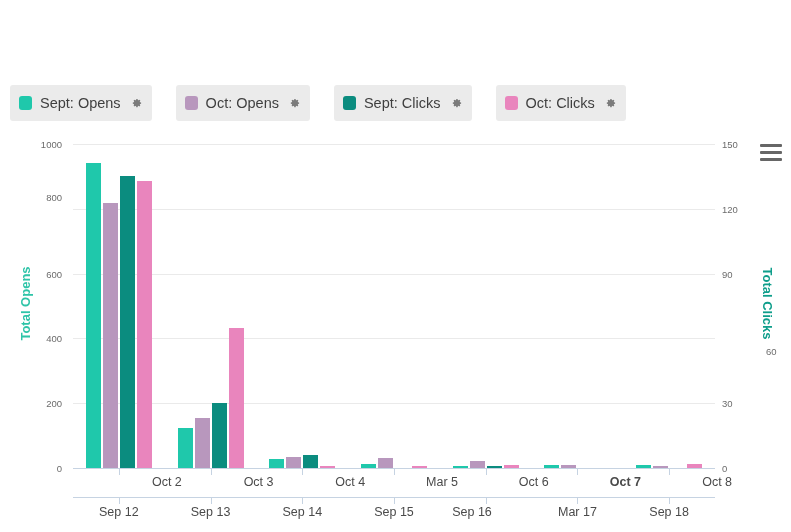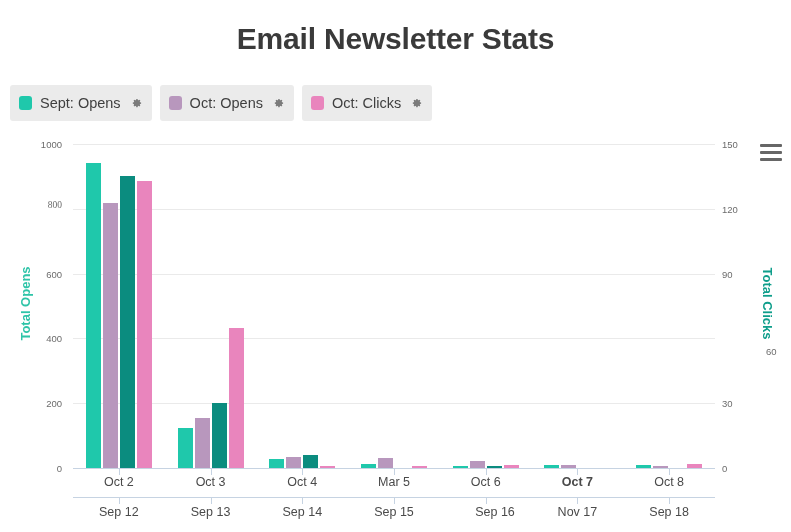--- a/index.html
+++ b/index.html
@@ -21,21 +21,21 @@
     font-weight: bold;
     color: #3a3a3a;
     letter-spacing: -0.2px;
   }
 
   
   .legend {
     position: absolute;
     top: 85px; left: 10px;
     display: flex;
-    gap: 8px;
+    gap: 24px;
   }
   .legend-item {
     display: flex;
     align-items: center;
     background: #ebebeb;
     border-radius: 3px;
     padding: 6px 9px 6px 9px;
     height: 36px;
     cursor: pointer;
   }
@@ -152,52 +152,61 @@
   .xaxis-2 { bottom: 34px; }
 
   .xlabel {
     position: absolute;
     font-size: 12.5px;
     color: #4a4a4a;
     text-align: center;
     transform: translateX(-50%);
     white-space: nowrap;
   }
-  .xlabel-top { bottom: 43px; }
+  .xlabel-top { bottom: 43px; margin-left: 48px; }
   .xlabel-bot { bottom: 13px; }
 
   .xtick {
     position: absolute;
     width: 1px;
     background: #c6d3e2;
   }
   .xtick-top { bottom: 57px; height: 6px; }
   .xtick-bot { bottom: 28px; height: 6px; }
 </style>
 </head>
 <body>
 
 <div class="page">
 
-  <div class="chart-title">Email Newsletter Stats</div>
 
   <div class="legend" id="legend">
       <div class="legend-item">
         <span class="legend-swatch" style="background:#1fc8ab"></span>
         <span class="legend-label">Sept: Opens</span>
         <span>
           <svg class="gear-icon" viewBox="0 0 20 20">
             <path fill="#7b7b7b" d="M10 6.4a3.6 3.6 0 100 7.2 3.6 3.6 0 000-7.2zm0 5.4a1.8 1.8 0 110-3.6 1.8 1.8 0 010 3.6z"></path>
             <path fill="#7b7b7b" d="M17.1 8.3l-1.6-.3a5.7 5.7 0 00-.5-1.2l.9-1.3-1.4-1.4-1.3.9a5.7 5.7 0 00-1.2-.5L11.7 2.9H9.7L9.4 4.5a5.7 5.7 0 00-1.2.5L6.9 4.1 5.5 5.5l.9 1.3a5.7 5.7 0 00-.5 1.2l-1.6.3v2l1.6.3c.12.42.29.82.5 1.2l-.9 1.3 1.4 1.4 1.3-.9c.38.21.78.38 1.2.5l.3 1.6h2l.3-1.6c.42-.12.82-.29 1.2-.5l1.3.9 1.4-1.4-.9-1.3c.21-.38.38-.78.5-1.2l1.6-.3z"></path>
           </svg>
         </span>
       </div>
       <div class="legend-item">
         <span class="legend-swatch" style="background:#b897bd"></span>
         <span class="legend-label">Oct: Opens</span>
+        <span>
+          <svg class="gear-icon" viewBox="0 0 20 20">
+            <path fill="#7b7b7b" d="M10 6.4a3.6 3.6 0 100 7.2 3.6 3.6 0 000-7.2zm0 5.4a1.8 1.8 0 110-3.6 1.8 1.8 0 010 3.6z"></path>
+            <path fill="#7b7b7b" d="M17.1 8.3l-1.6-.3a5.7 5.7 0 00-.5-1.2l.9-1.3-1.4-1.4-1.3.9a5.7 5.7 0 00-1.2-.5L11.7 2.9H9.7L9.4 4.5a5.7 5.7 0 00-1.2.5L6.9 4.1 5.5 5.5l.9 1.3a5.7 5.7 0 00-.5 1.2l-1.6.3v2l1.6.3c.12.42.29.82.5 1.2l-.9 1.3 1.4 1.4 1.3-.9c.38.21.78.38 1.2.5l.3 1.6h2l.3-1.6c.42-.12.82-.29 1.2-.5l1.3.9 1.4-1.4-.9-1.3c.21-.38.38-.78.5-1.2l1.6-.3z"></path>
+          </svg>
+        </span>
+      </div>
+      <div class="legend-item">
+        <span class="legend-swatch" style="background:#0b8c7f"></span>
+        <span class="legend-label">Sept: Clicks</span>
         <span>
           <svg class="gear-icon" viewBox="0 0 20 20">
             <path fill="#7b7b7b" d="M10 6.4a3.6 3.6 0 100 7.2 3.6 3.6 0 000-7.2zm0 5.4a1.8 1.8 0 110-3.6 1.8 1.8 0 010 3.6z"></path>
             <path fill="#7b7b7b" d="M17.1 8.3l-1.6-.3a5.7 5.7 0 00-.5-1.2l.9-1.3-1.4-1.4-1.3.9a5.7 5.7 0 00-1.2-.5L11.7 2.9H9.7L9.4 4.5a5.7 5.7 0 00-1.2.5L6.9 4.1 5.5 5.5l.9 1.3a5.7 5.7 0 00-.5 1.2l-1.6.3v2l1.6.3c.12.42.29.82.5 1.2l-.9 1.3 1.4 1.4 1.3-.9c.38.21.78.38 1.2.5l.3 1.6h2l.3-1.6c.42-.12.82-.29 1.2-.5l1.3.9 1.4-1.4-.9-1.3c.21-.38.38-.78.5-1.2l1.6-.3z"></path>
           </svg>
         </span>
       </div>
       <div class="legend-item">
         <span class="legend-swatch" style="background:#e985bd"></span>
         <span class="legend-label">Oct: Clicks</span>
@@ -228,21 +237,21 @@
         <div class="gridline" style="top: 270.2px;"></div>
         <div class="ytick-left" style="top: 270.2px;">200</div>
         <div class="ytick-right" style="top: 270.2px;">30</div>
         <div class="gridline" style="top: 205.4px;"></div>
         <div class="ytick-left" style="top: 205.4px;">400</div>
         <div class="ytick-right" style="top: 218px; margin-left: 44px;">60</div>
         <div class="gridline" style="top: 140.6px;"></div>
         <div class="ytick-left" style="top: 140.6px;">600</div>
         <div class="ytick-right" style="top: 140.6px;">90</div>
         <div class="gridline" style="top: 75.8px;"></div>
-        <div class="ytick-left" style="top: 72px; font-family: Liberation Serif, serif;">800</div>
+        <div class="ytick-left" style="top: 64px;">800</div>
         <div class="ytick-right" style="top: 75.8px;">120</div>
         <div class="gridline" style="top: 11px;"></div>
         <div class="ytick-left" style="top: 11px;">1000</div>
         <div class="ytick-right" style="top: 11px;">150</div>
       </div>
     <div class="bars-layer" id="bars-layer">
         <div class="group" style="left: 73px; width: 91.7143px;">
           <div class="bar" title="Sept: Opens: 940" style="height: 304.56px; background: rgb(31, 200, 171);"></div>
           <div class="bar" title="Oct: Opens: 818" style="height: 265.032px; background: rgb(184, 151, 189);"></div>
           <div class="bar" title="Sept: Clicks: 135" style="height: 291.6px; background: rgb(11, 140, 127);"></div>
@@ -302,24 +311,24 @@
         <div class="xlabel xlabel-top" style="left: 302.286px;">Oct 4</div>
         <div class="xtick xtick-bot" style="left: 302.286px;"></div>
         <div class="xlabel xlabel-bot" style="left: 302.286px;">Sep 14</div>
         <div class="xtick xtick-top" style="left: 394px;"></div>
         <div class="xlabel xlabel-top" style="left: 394px;">Mar 5</div>
         <div class="xtick xtick-bot" style="left: 394px;"></div>
         <div class="xlabel xlabel-bot" style="left: 394px;">Sep 15</div>
         <div class="xtick xtick-top" style="left: 485.714px;"></div>
         <div class="xlabel xlabel-top" style="left: 485.714px;">Oct 6</div>
         <div class="xtick xtick-bot" style="left: 485.714px;"></div>
-        <div class="xlabel xlabel-bot" style="left: 495px;">Sep 16</div>
+        <div class="xlabel xlabel-bot" style="left: 472px;">Sep 16</div>
         <div class="xtick xtick-top" style="left: 577.429px;"></div>
         <div class="xlabel xlabel-top" style="left: 577.429px; font-weight: bold;">Oct 7</div>
         <div class="xtick xtick-bot" style="left: 577.429px;"></div>
-        <div class="xlabel xlabel-bot" style="left: 577.429px;">Nov 17</div>
+        <div class="xlabel xlabel-bot" style="left: 577.429px;">Mar 17</div>
         <div class="xtick xtick-top" style="left: 669.143px;"></div>
         <div class="xlabel xlabel-top" style="left: 669.143px;">Oct 8</div>
         <div class="xtick xtick-bot" style="left: 669.143px;"></div>
         <div class="xlabel xlabel-bot" style="left: 669.143px;">Sep 18</div>
       </div>
   </div>
 </div>
 
 </body></html>

